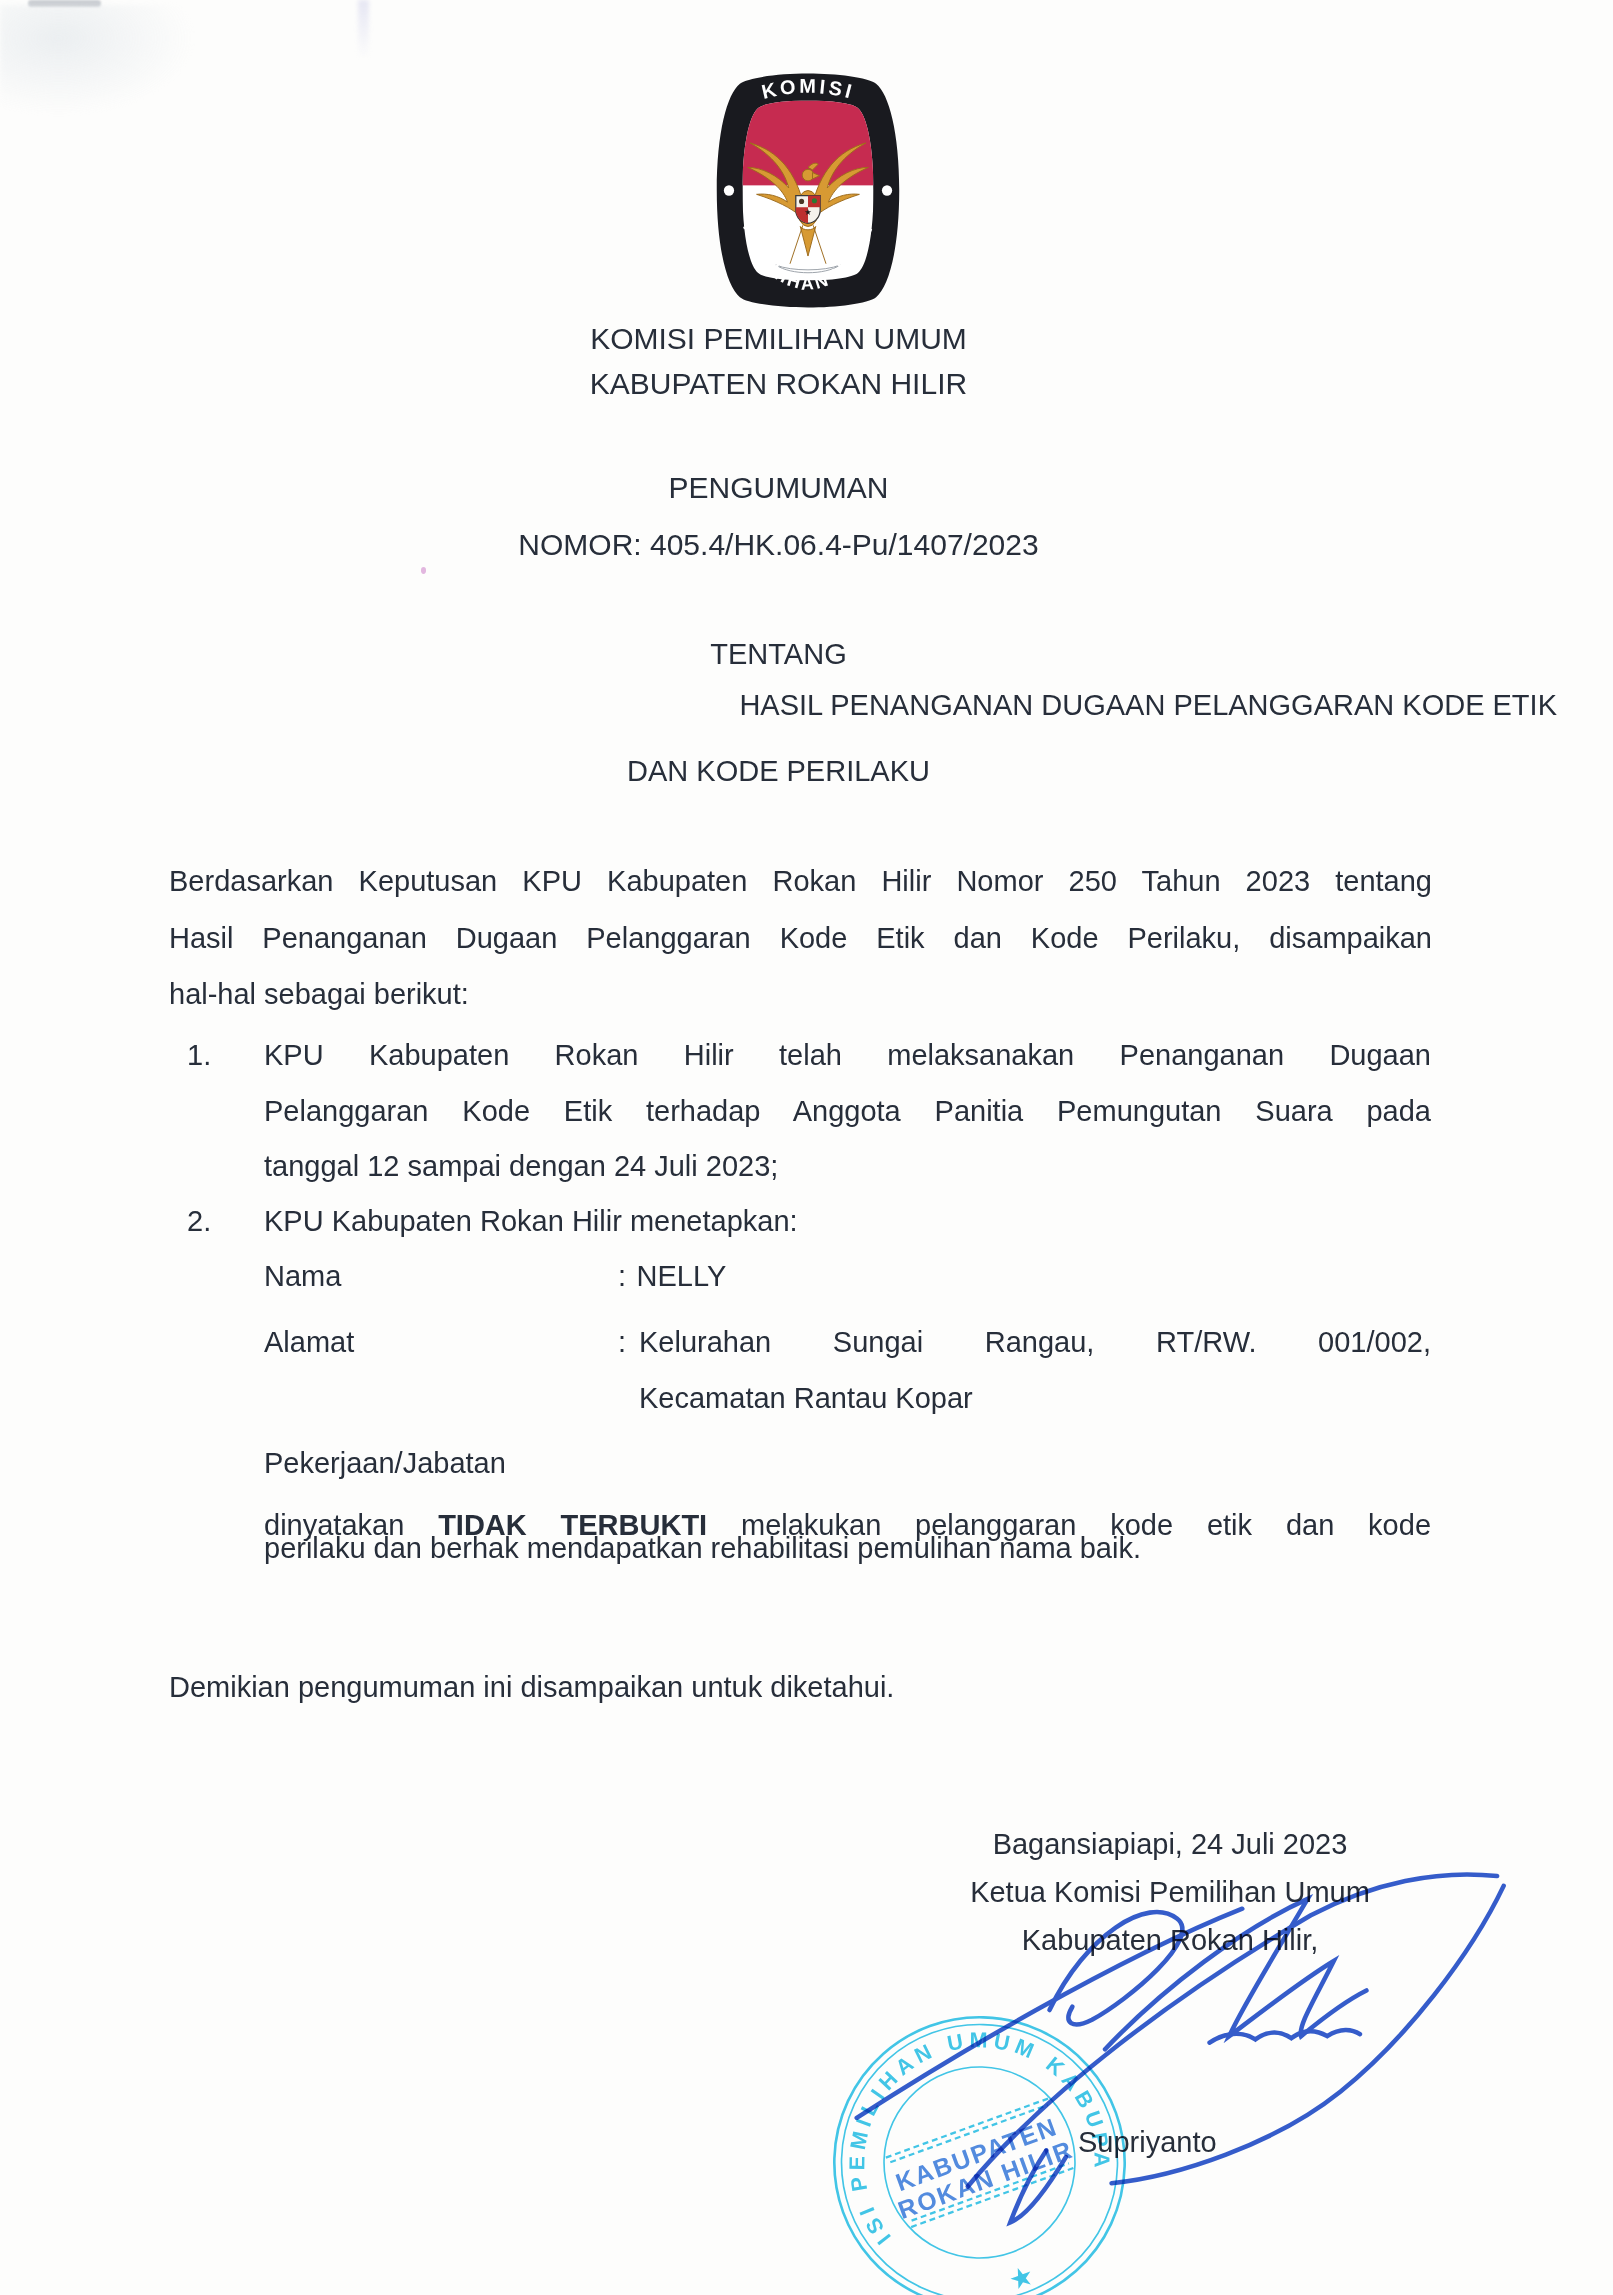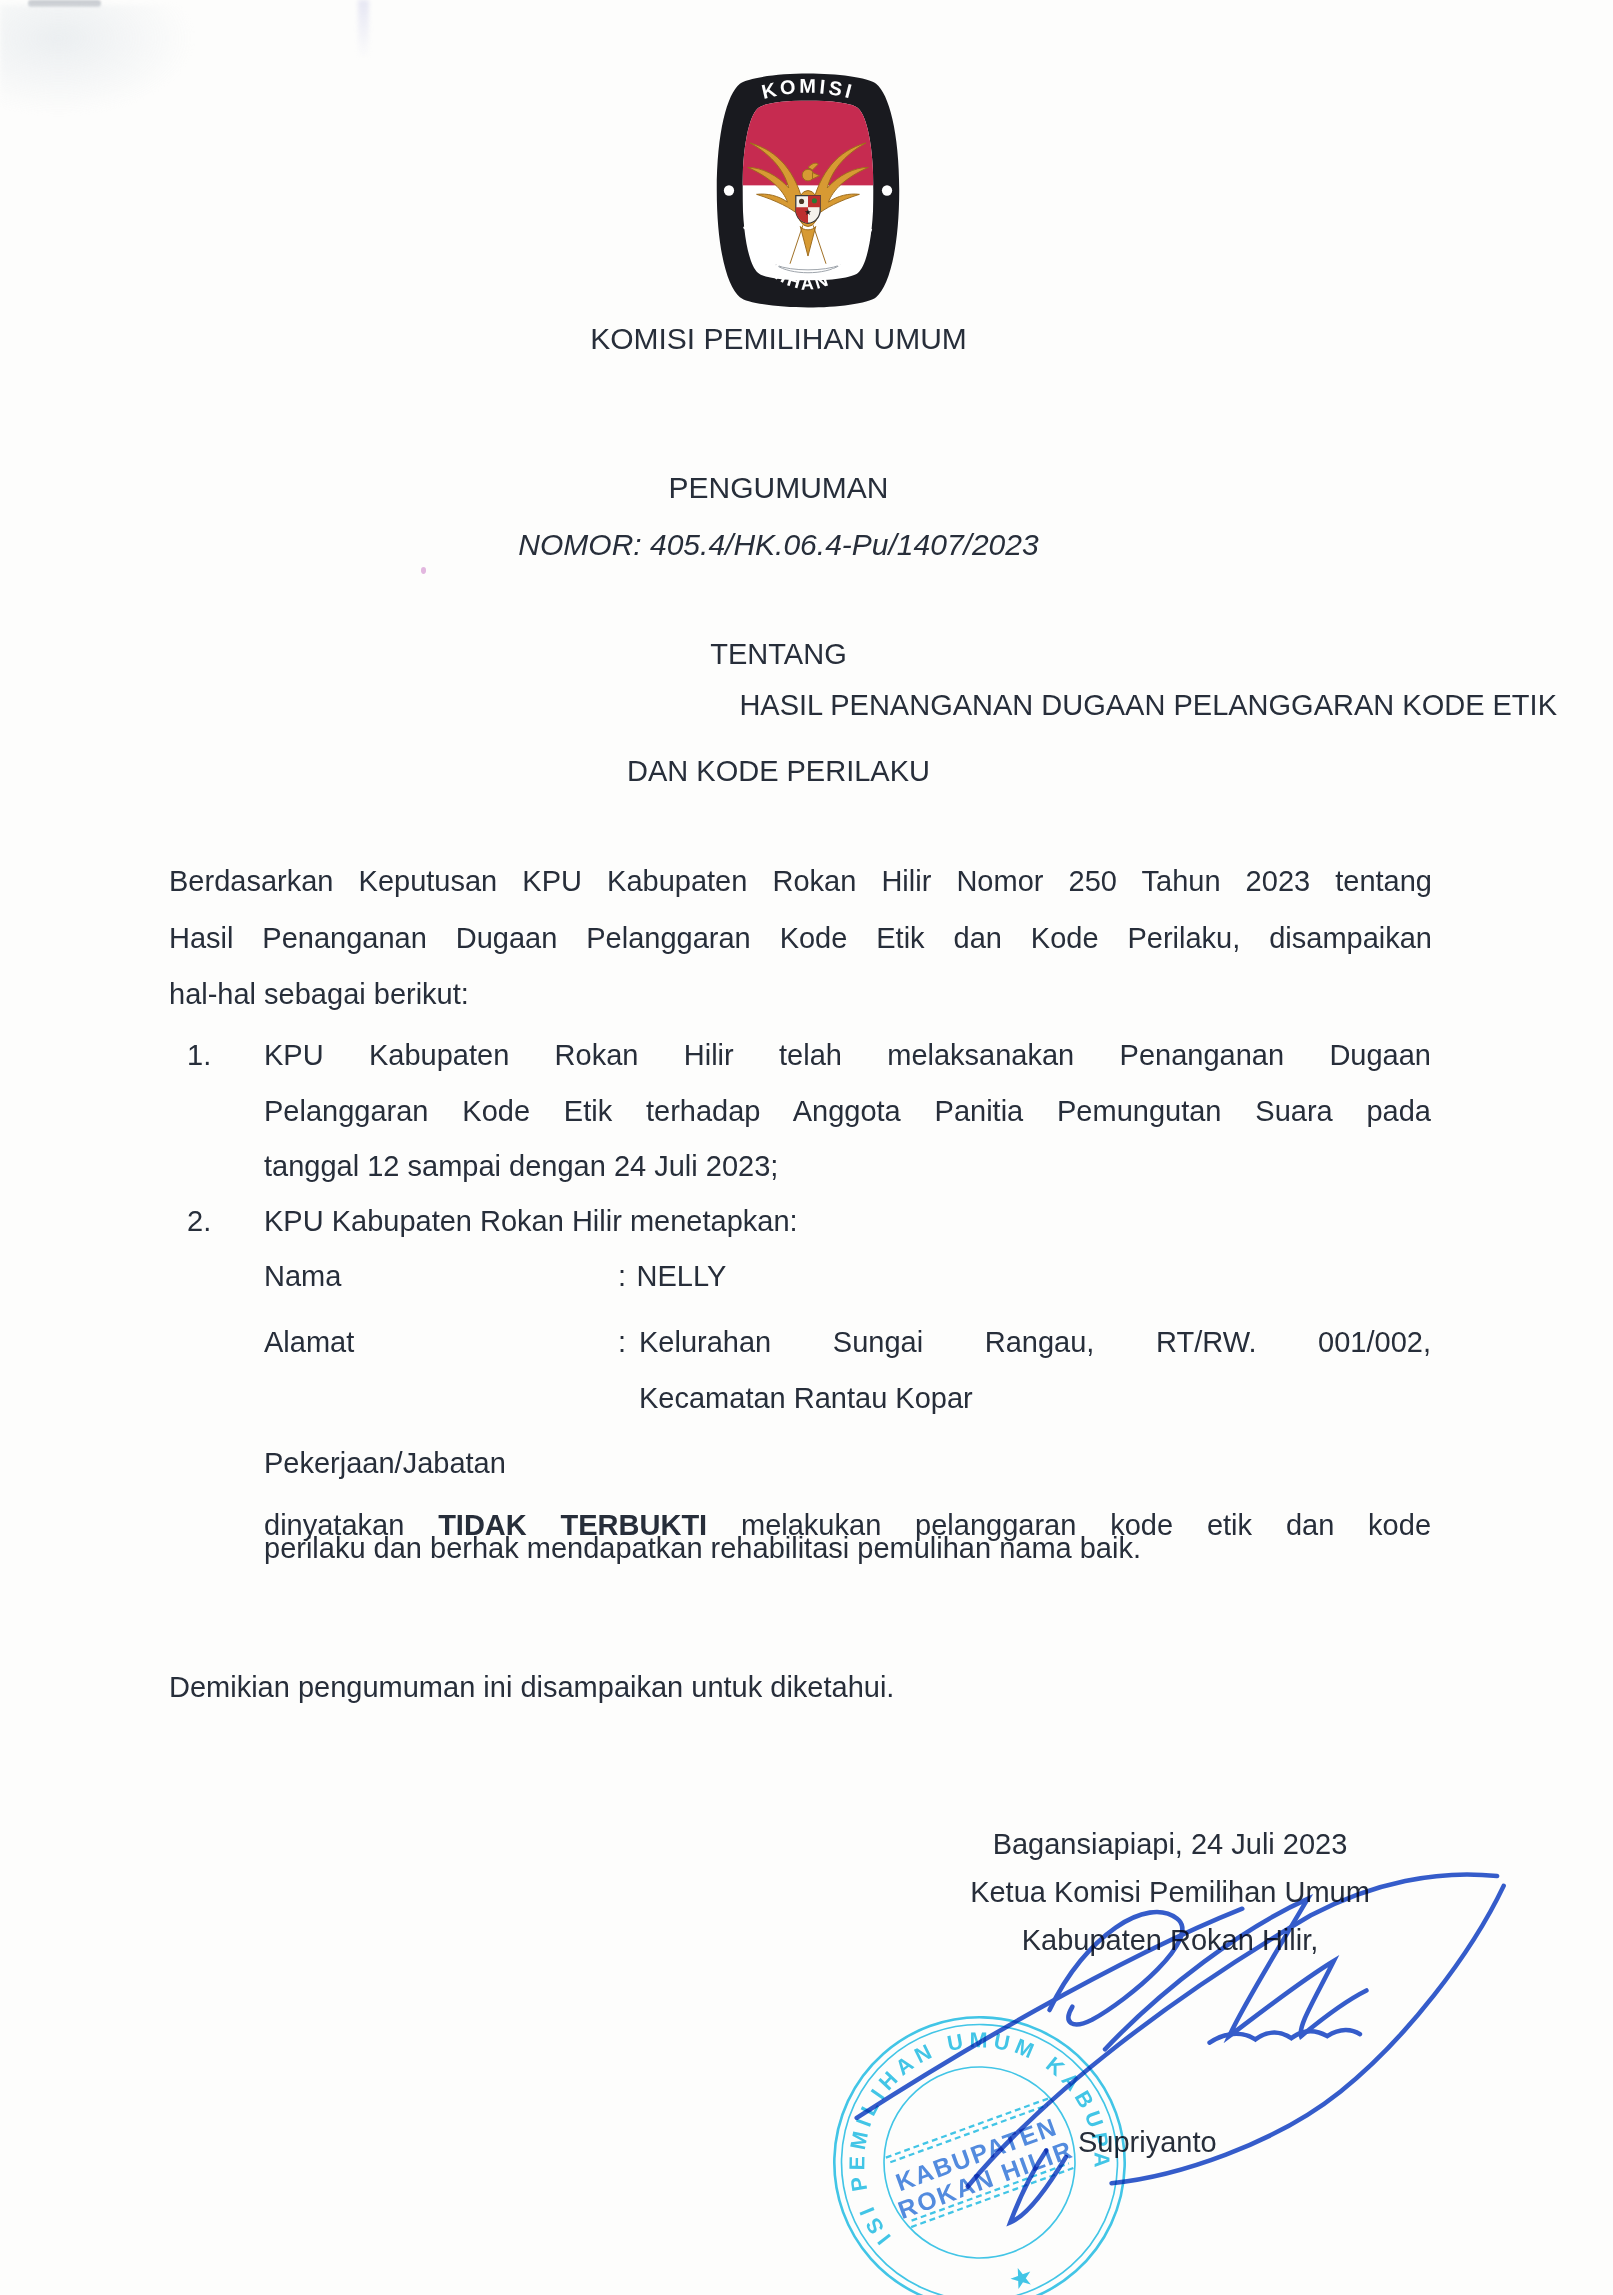--- a/index.html
+++ b/index.html
@@ -74,23 +74,24 @@
     <path id="arcBottom" d="M 32,158 C 36,262 76,338 146,340 C 216,338 256,262 260,158" fill="none"></path>
     <text font-size="31" font-weight="700" fill="#ffffff" letter-spacing="5">
       <textPath href="#arcTop" startOffset="50%" text-anchor="middle">KOMISI</textPath>
     </text>
     <text font-size="28" font-weight="700" fill="#ffffff" letter-spacing="4">
       <textPath href="#arcBottom" startOffset="50%" text-anchor="middle">PEMILIHAN UMUM</textPath>
     </text>
   </svg>
 
   <div class="t hd center" style="top:322px;">KOMISI PEMILIHAN UMUM</div>
+  <div class="t hd center" style="top:367px;">KABUPATEN ROKAN HILIR</div>
 
   <div class="t hd center" style="top:471px;">PENGUMUMAN</div>
-  <div class="t hd center" style="top:528px;font-style:italic;">NOMOR: 405.4/HK.06.4-Pu/1407/2023</div>
+  <div class="t hd center" style="top:528px;">NOMOR: 405.4/HK.06.4-Pu/1407/2023</div>
 
   <div class="t sub center" style="top:638px;">TENTANG</div>
   <div class="t sub center" style="top:689px;text-align:right;">HASIL PENANGANAN DUGAAN PELANGGARAN KODE ETIK</div>
   <div class="t sub center" style="top:755px;">DAN KODE PERILAKU</div>
 
   <div class="t j" style="left:169px;top:865px;width:1263px;">Berdasarkan Keputusan KPU Kabupaten Rokan Hilir Nomor 250 Tahun 2023 tentang</div>
   <div class="t j" style="left:169px;top:922px;width:1263px;">Hasil Penanganan Dugaan Pelanggaran Kode Etik dan Kode Perilaku, disampaikan</div>
   <div class="t" style="left:169px;top:978px;">hal-hal sebagai berikut:</div>
 
   <div class="t" style="left:187px;top:1039px;">1.</div>

